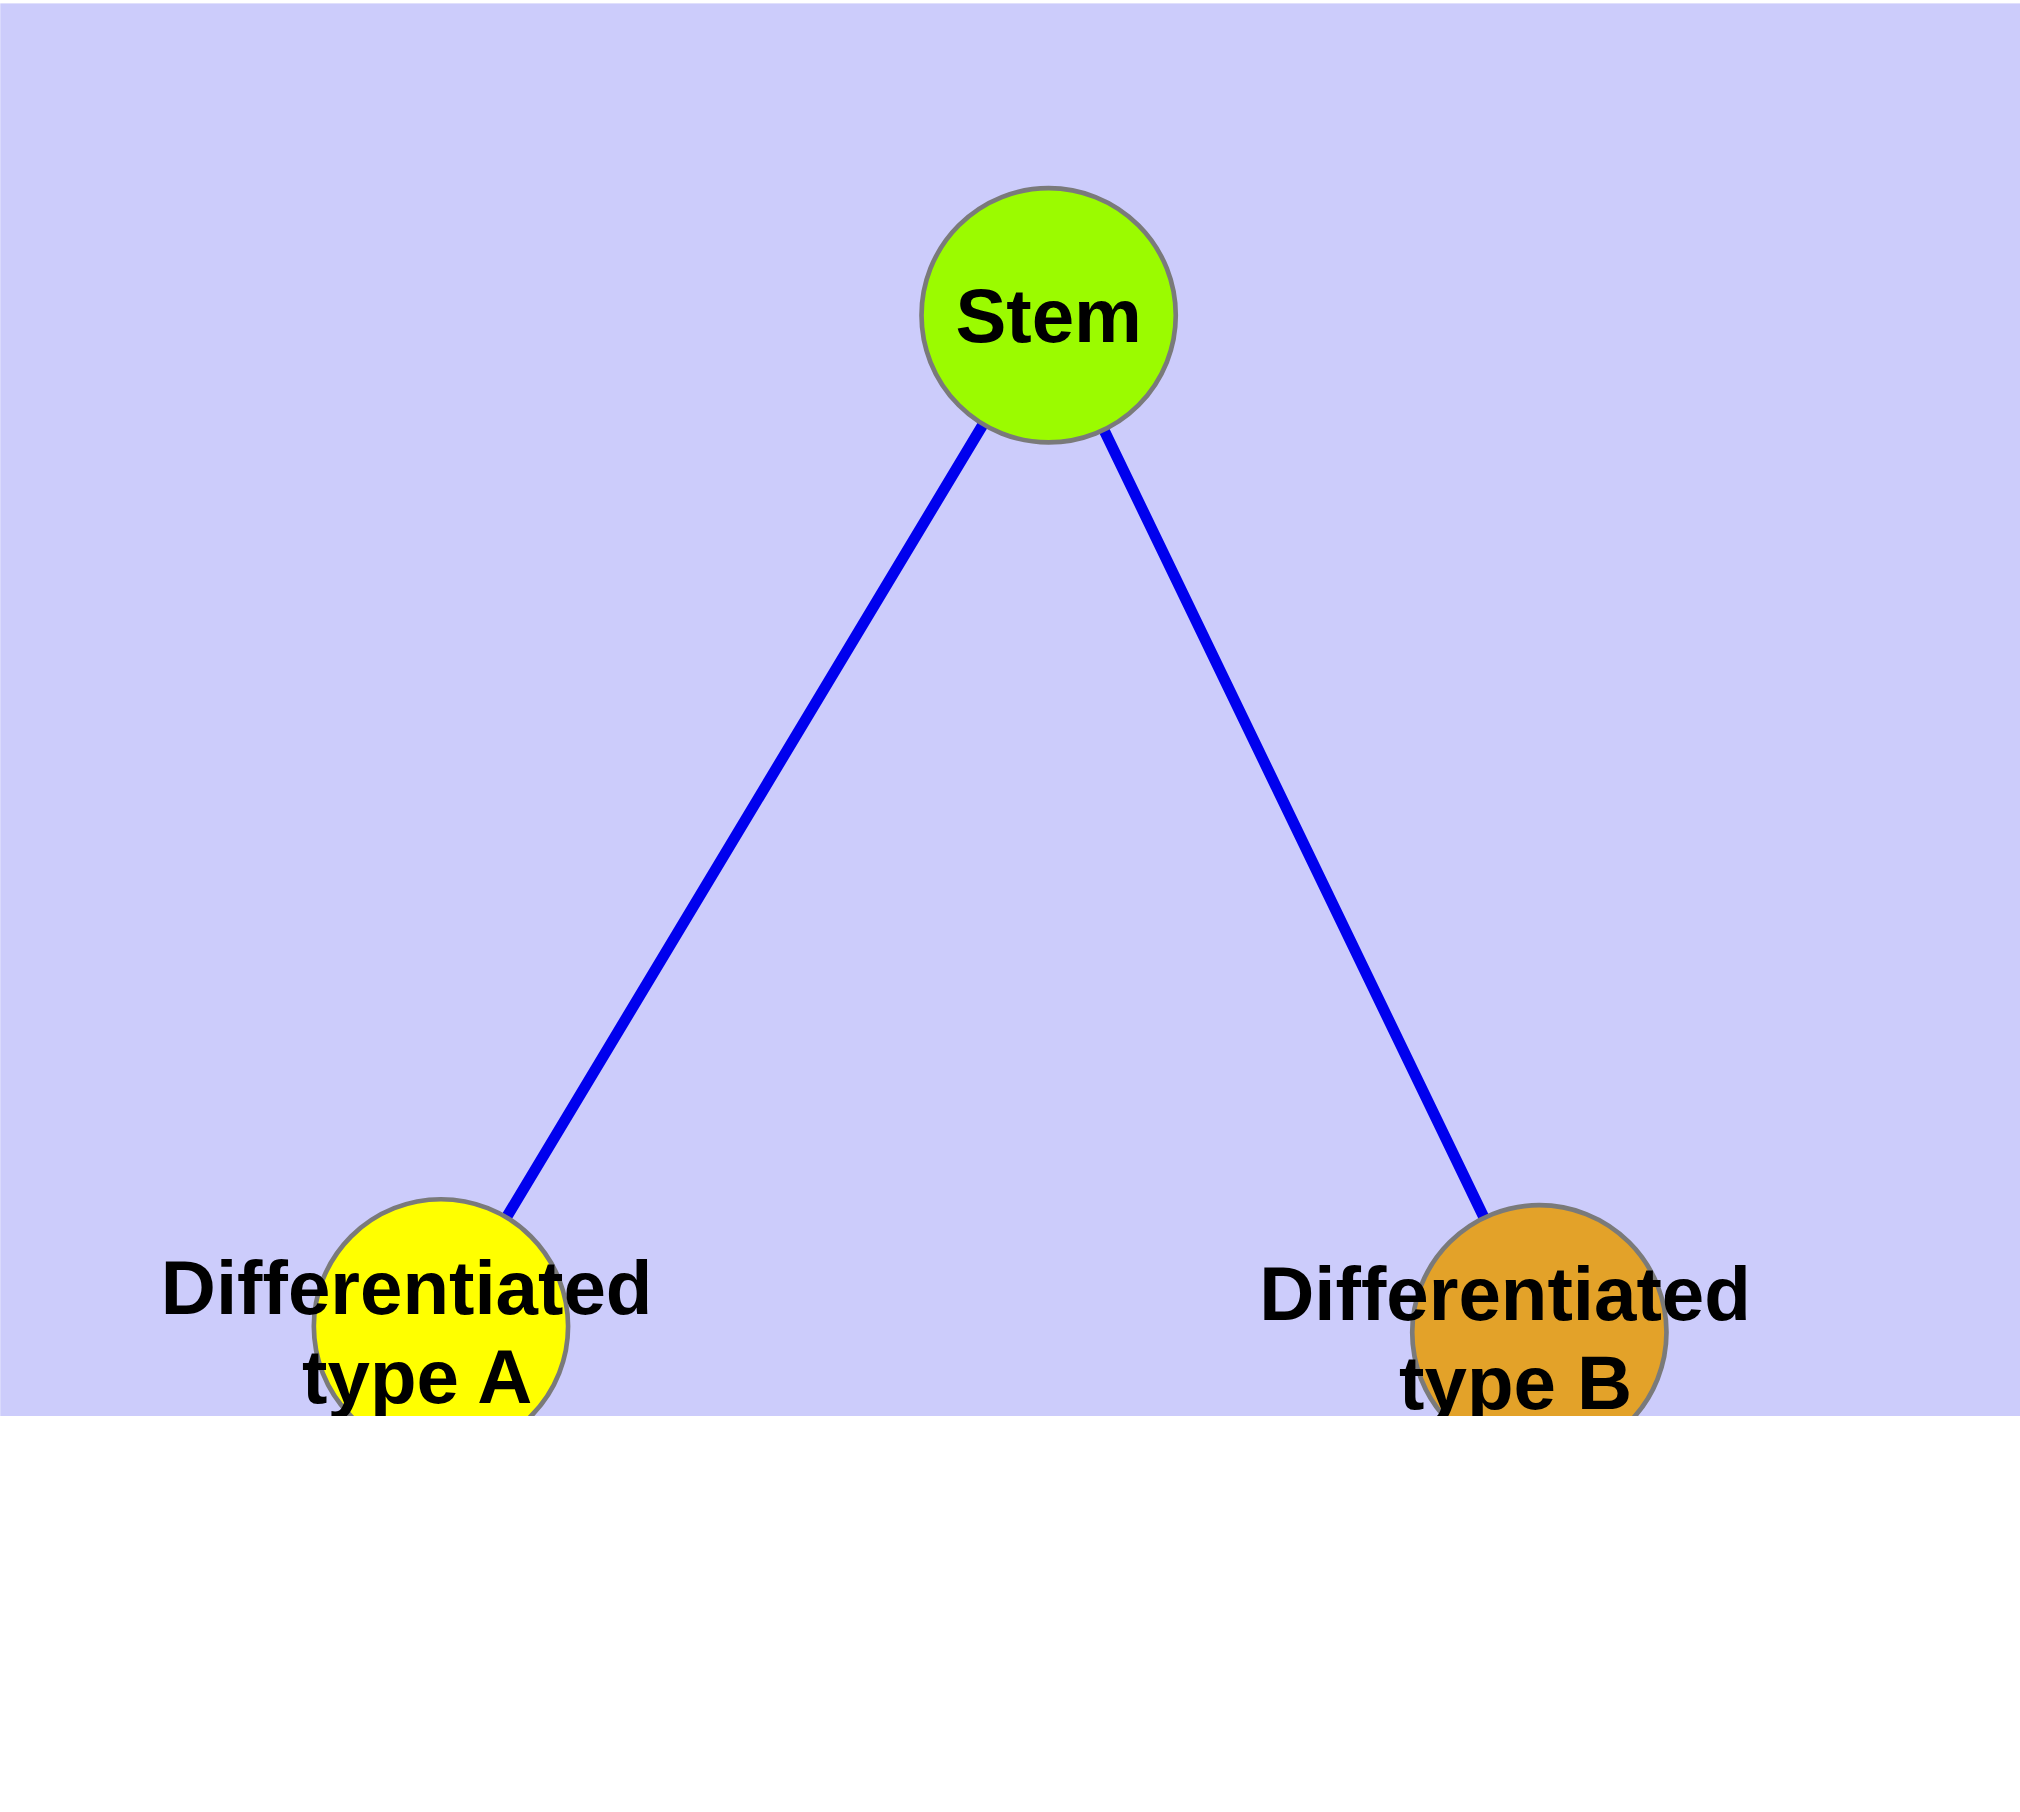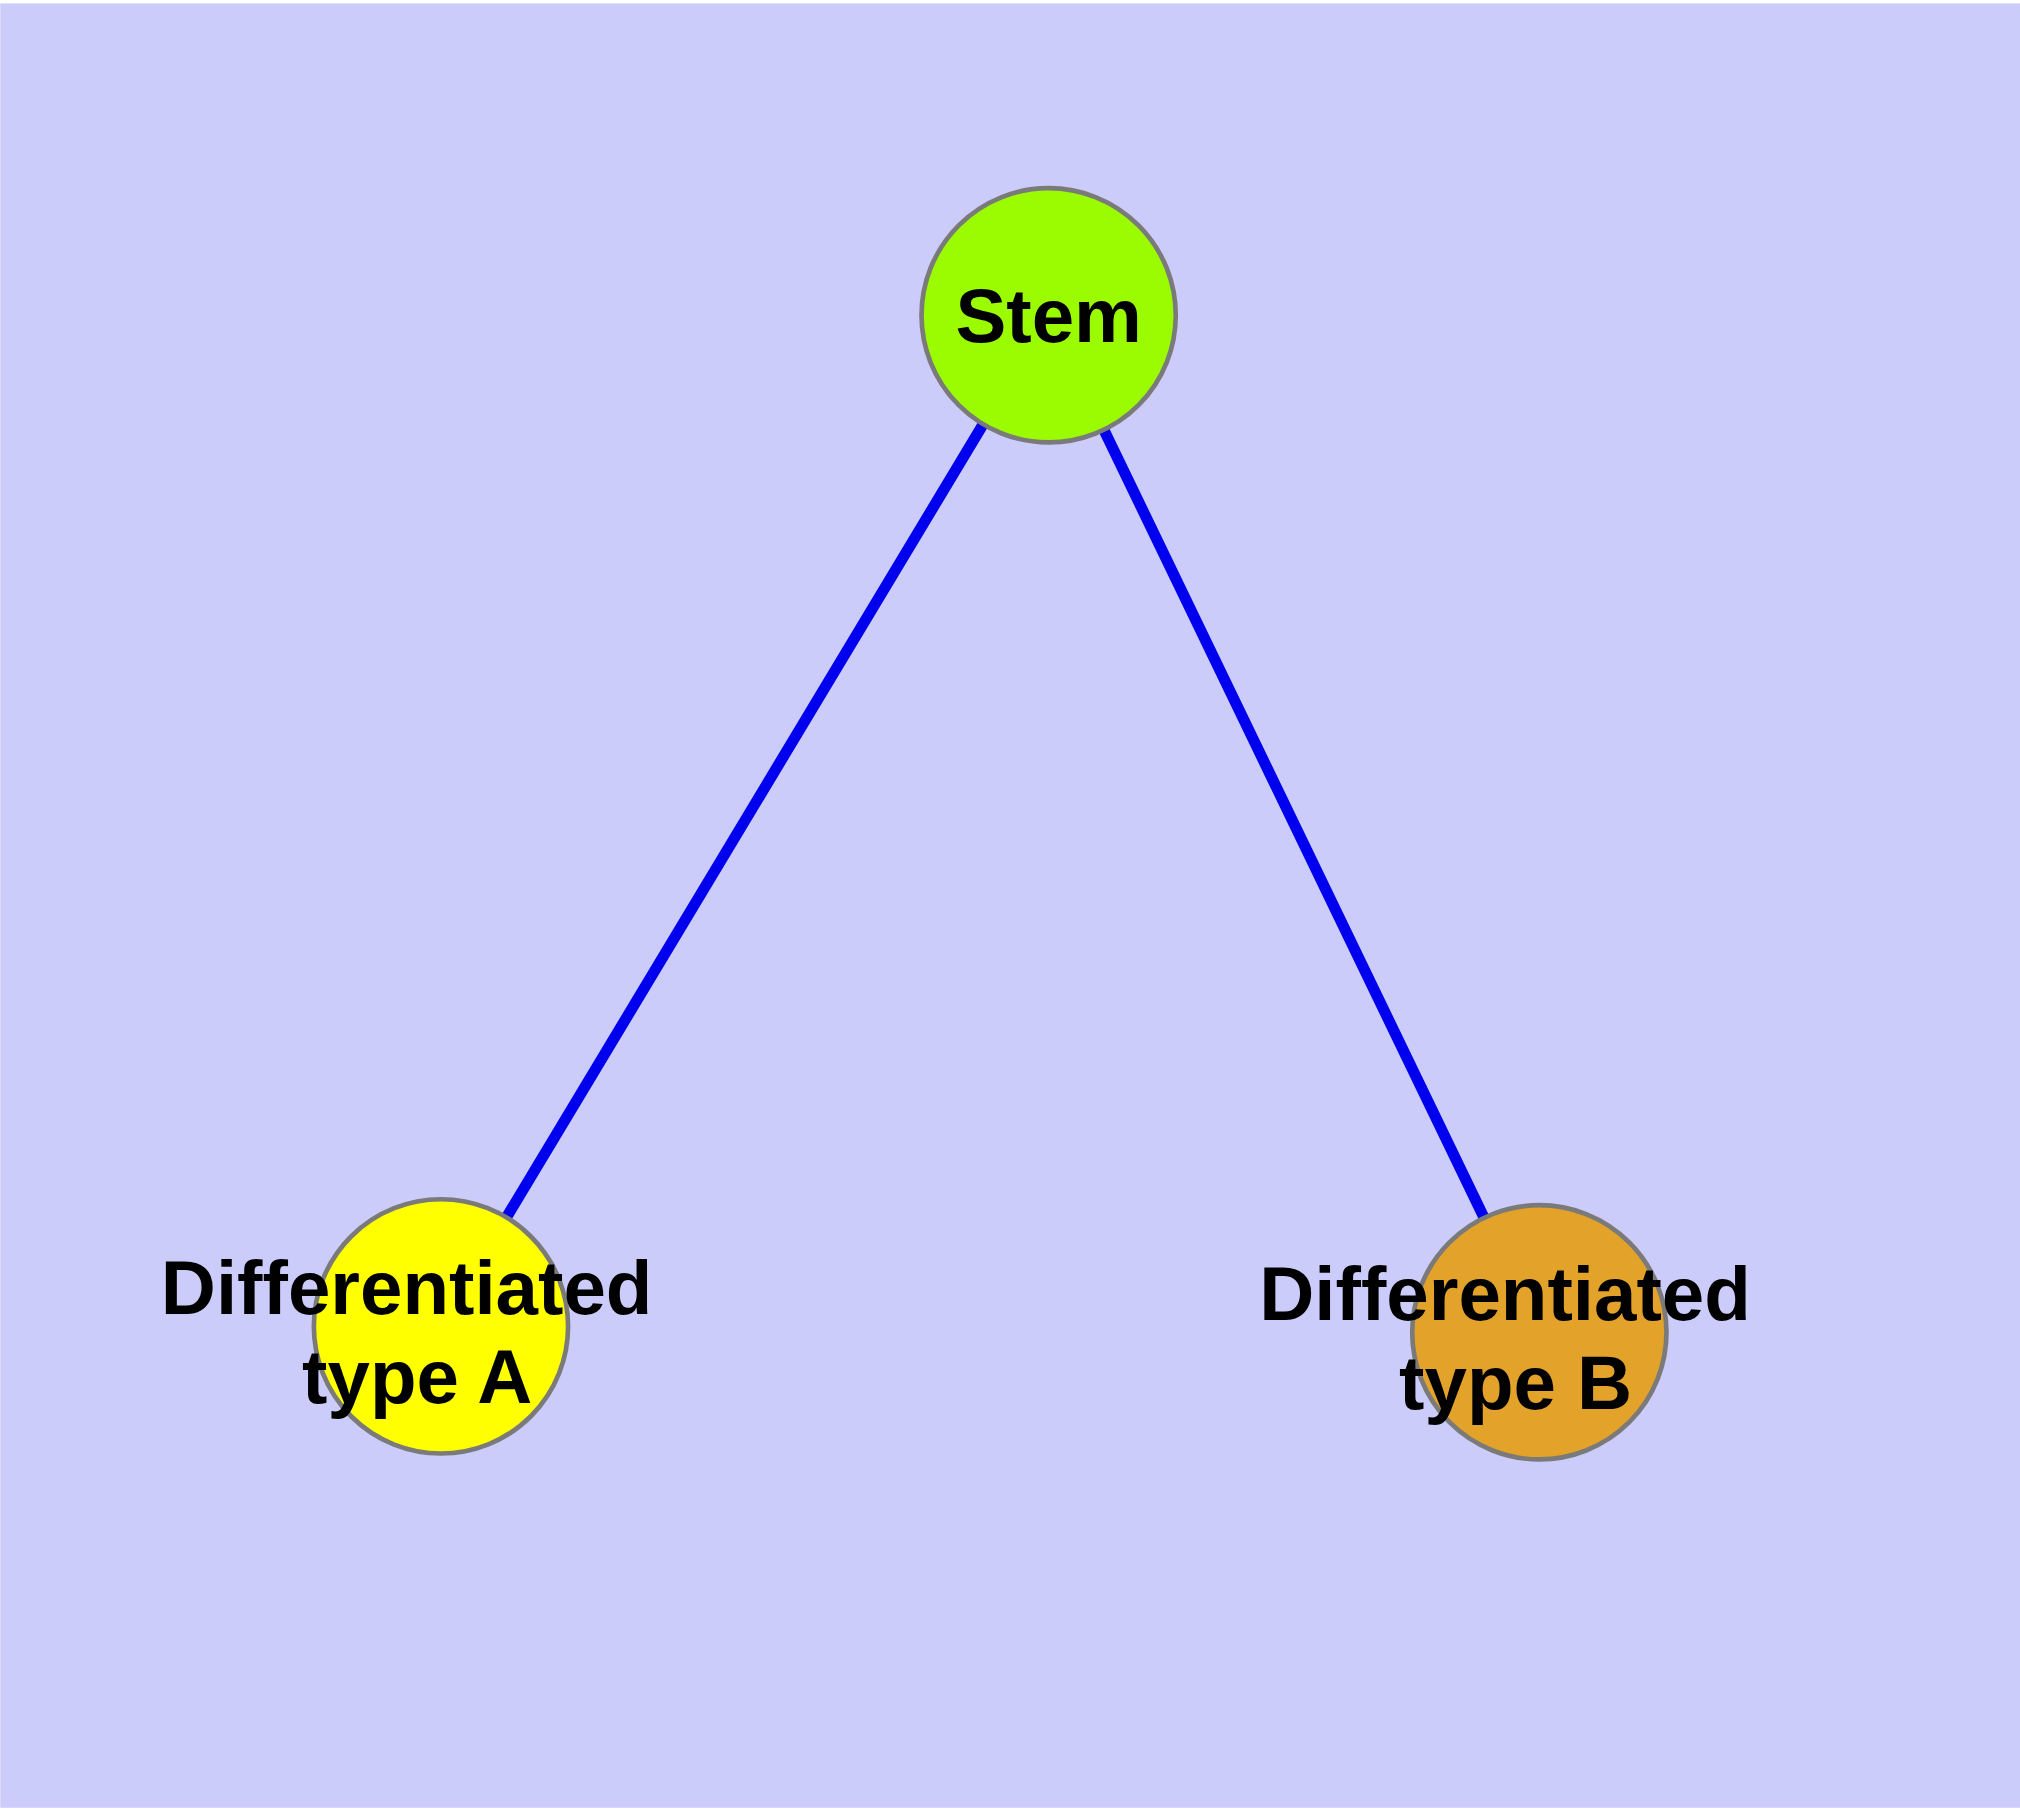--- a/index.html
+++ b/index.html
@@ -3,21 +3,21 @@
 <meta charset="utf-8">
 <style>
   html, body {
     margin: 0;
     padding: 0;
     background: #ffffff;
   }
   .canvas {
     position: relative;
     width: 2021px;
-    height: 1812px;
+    height: 1416px;
     background: #ffffff;
     overflow: hidden;
     font-family: "Liberation Sans", sans-serif;
   }
   .canvas svg {
     position: absolute;
     inset: 0;
     display: block;
   }
   .edge {

